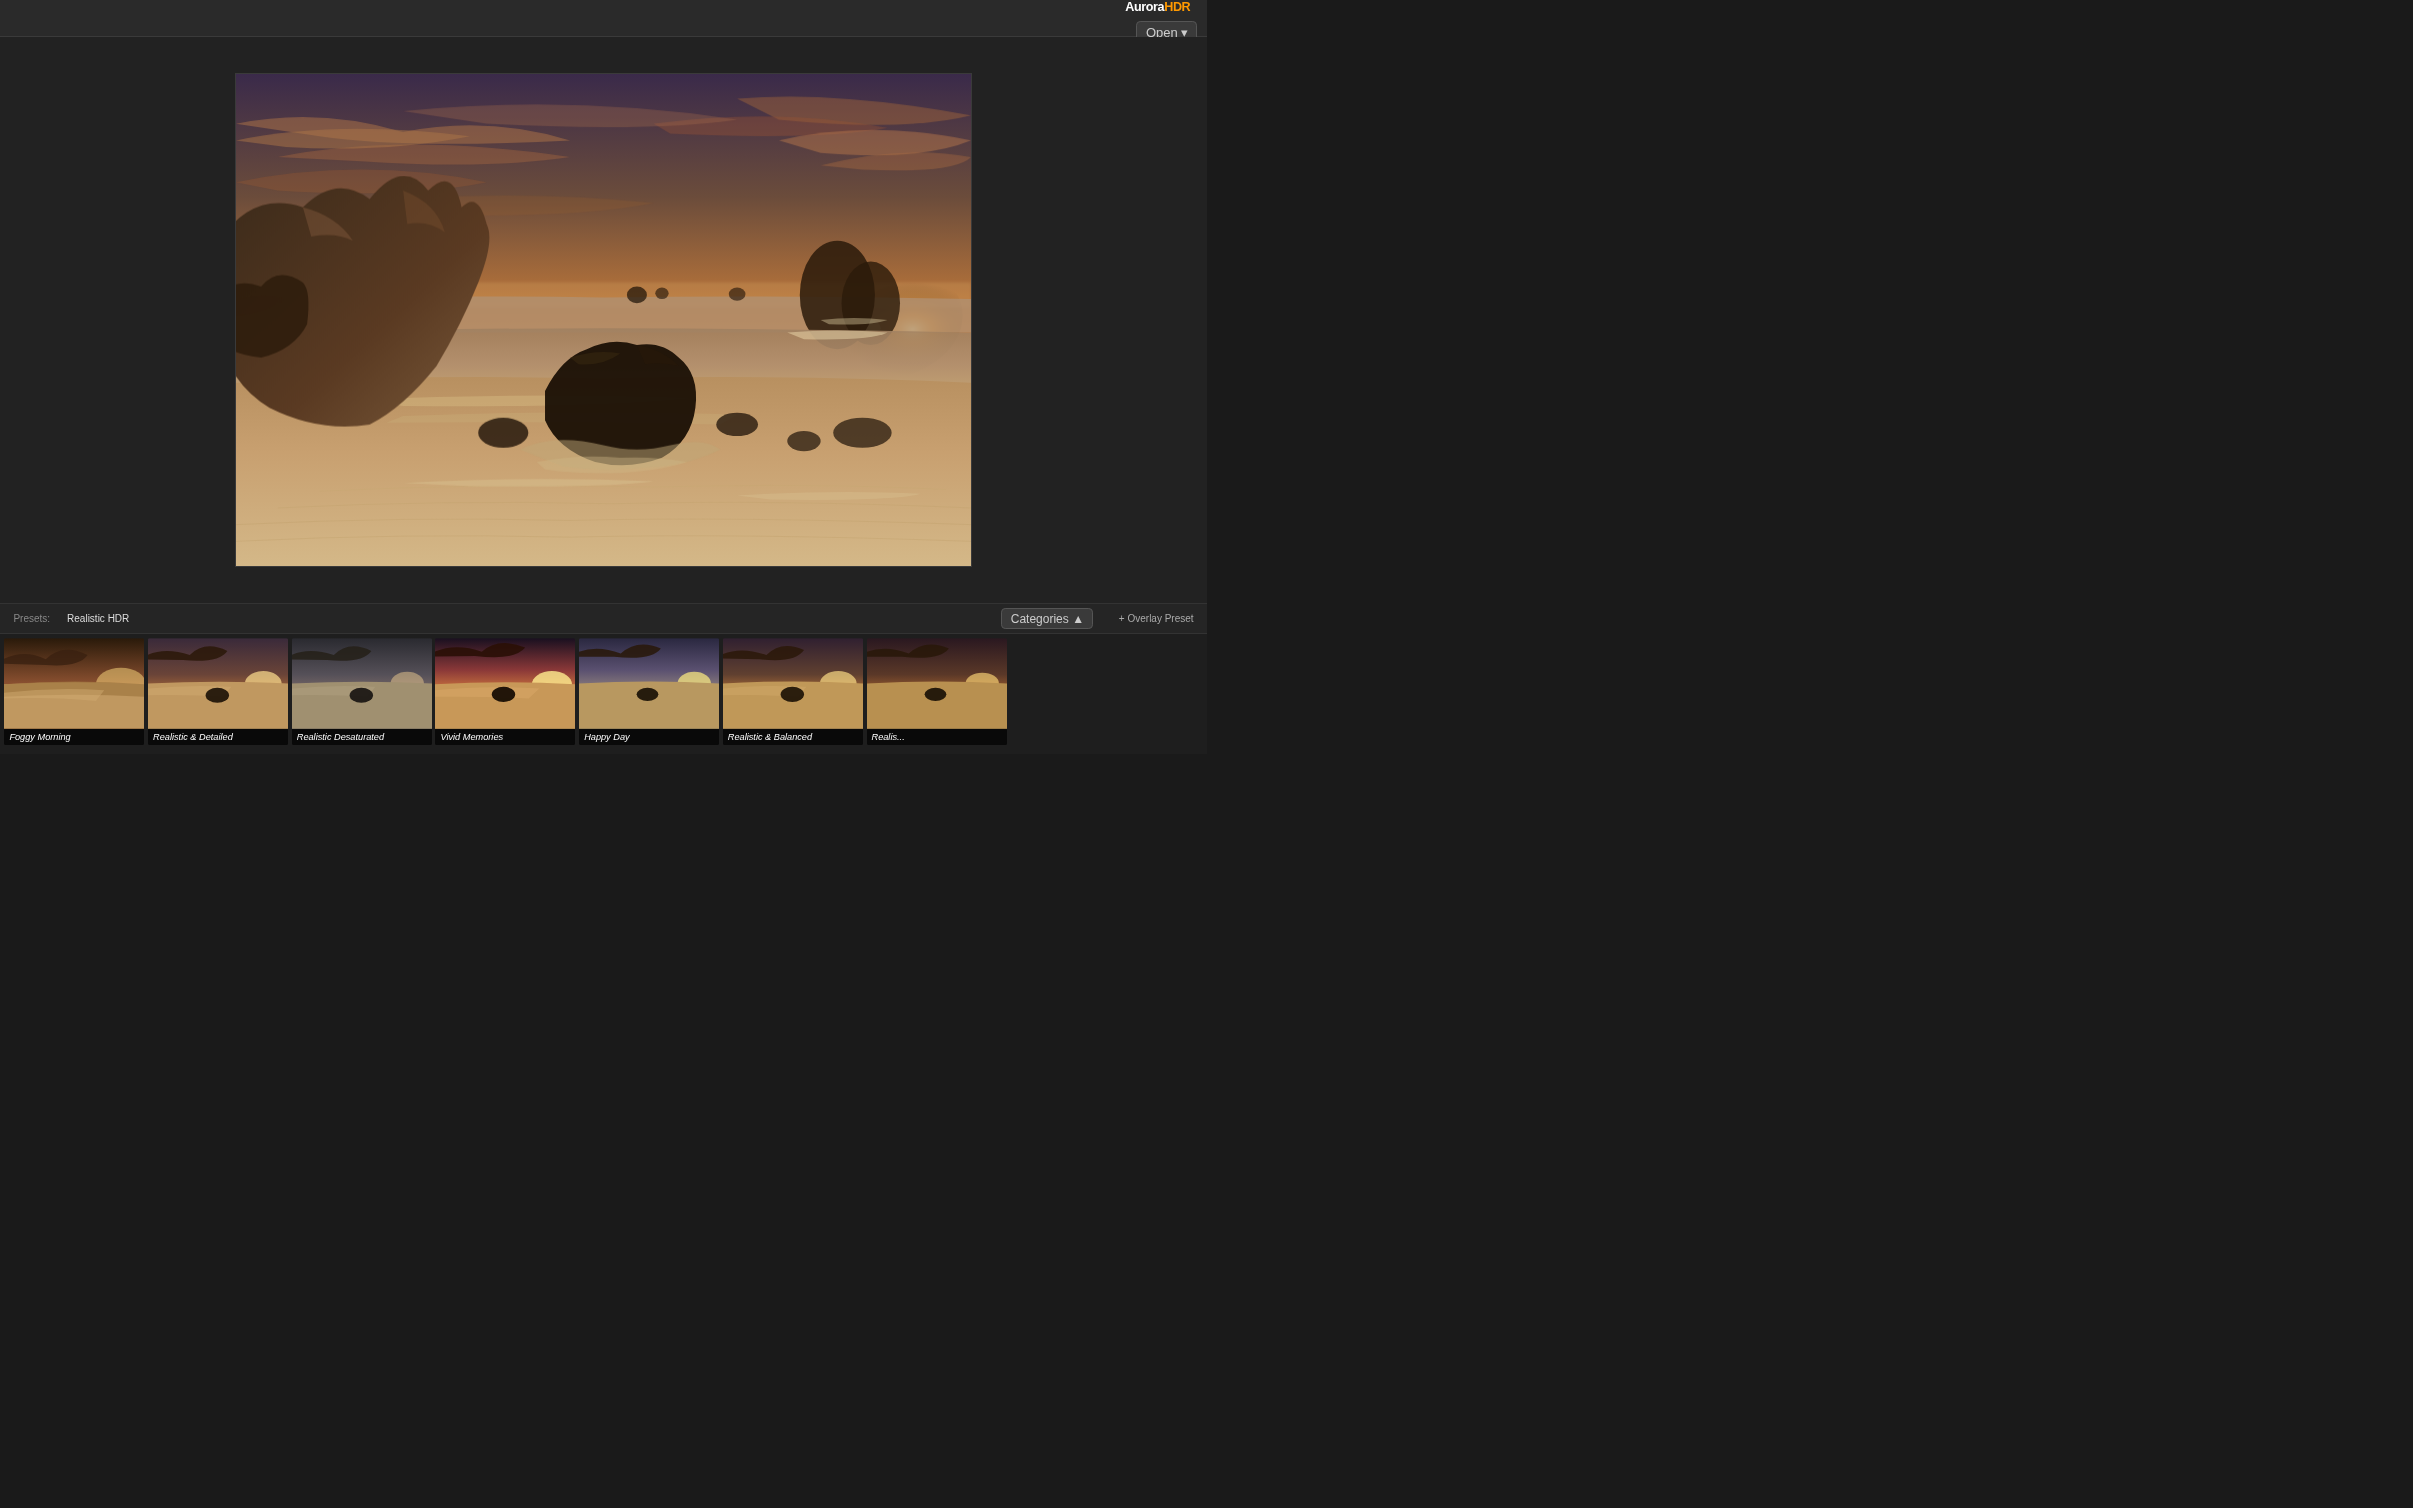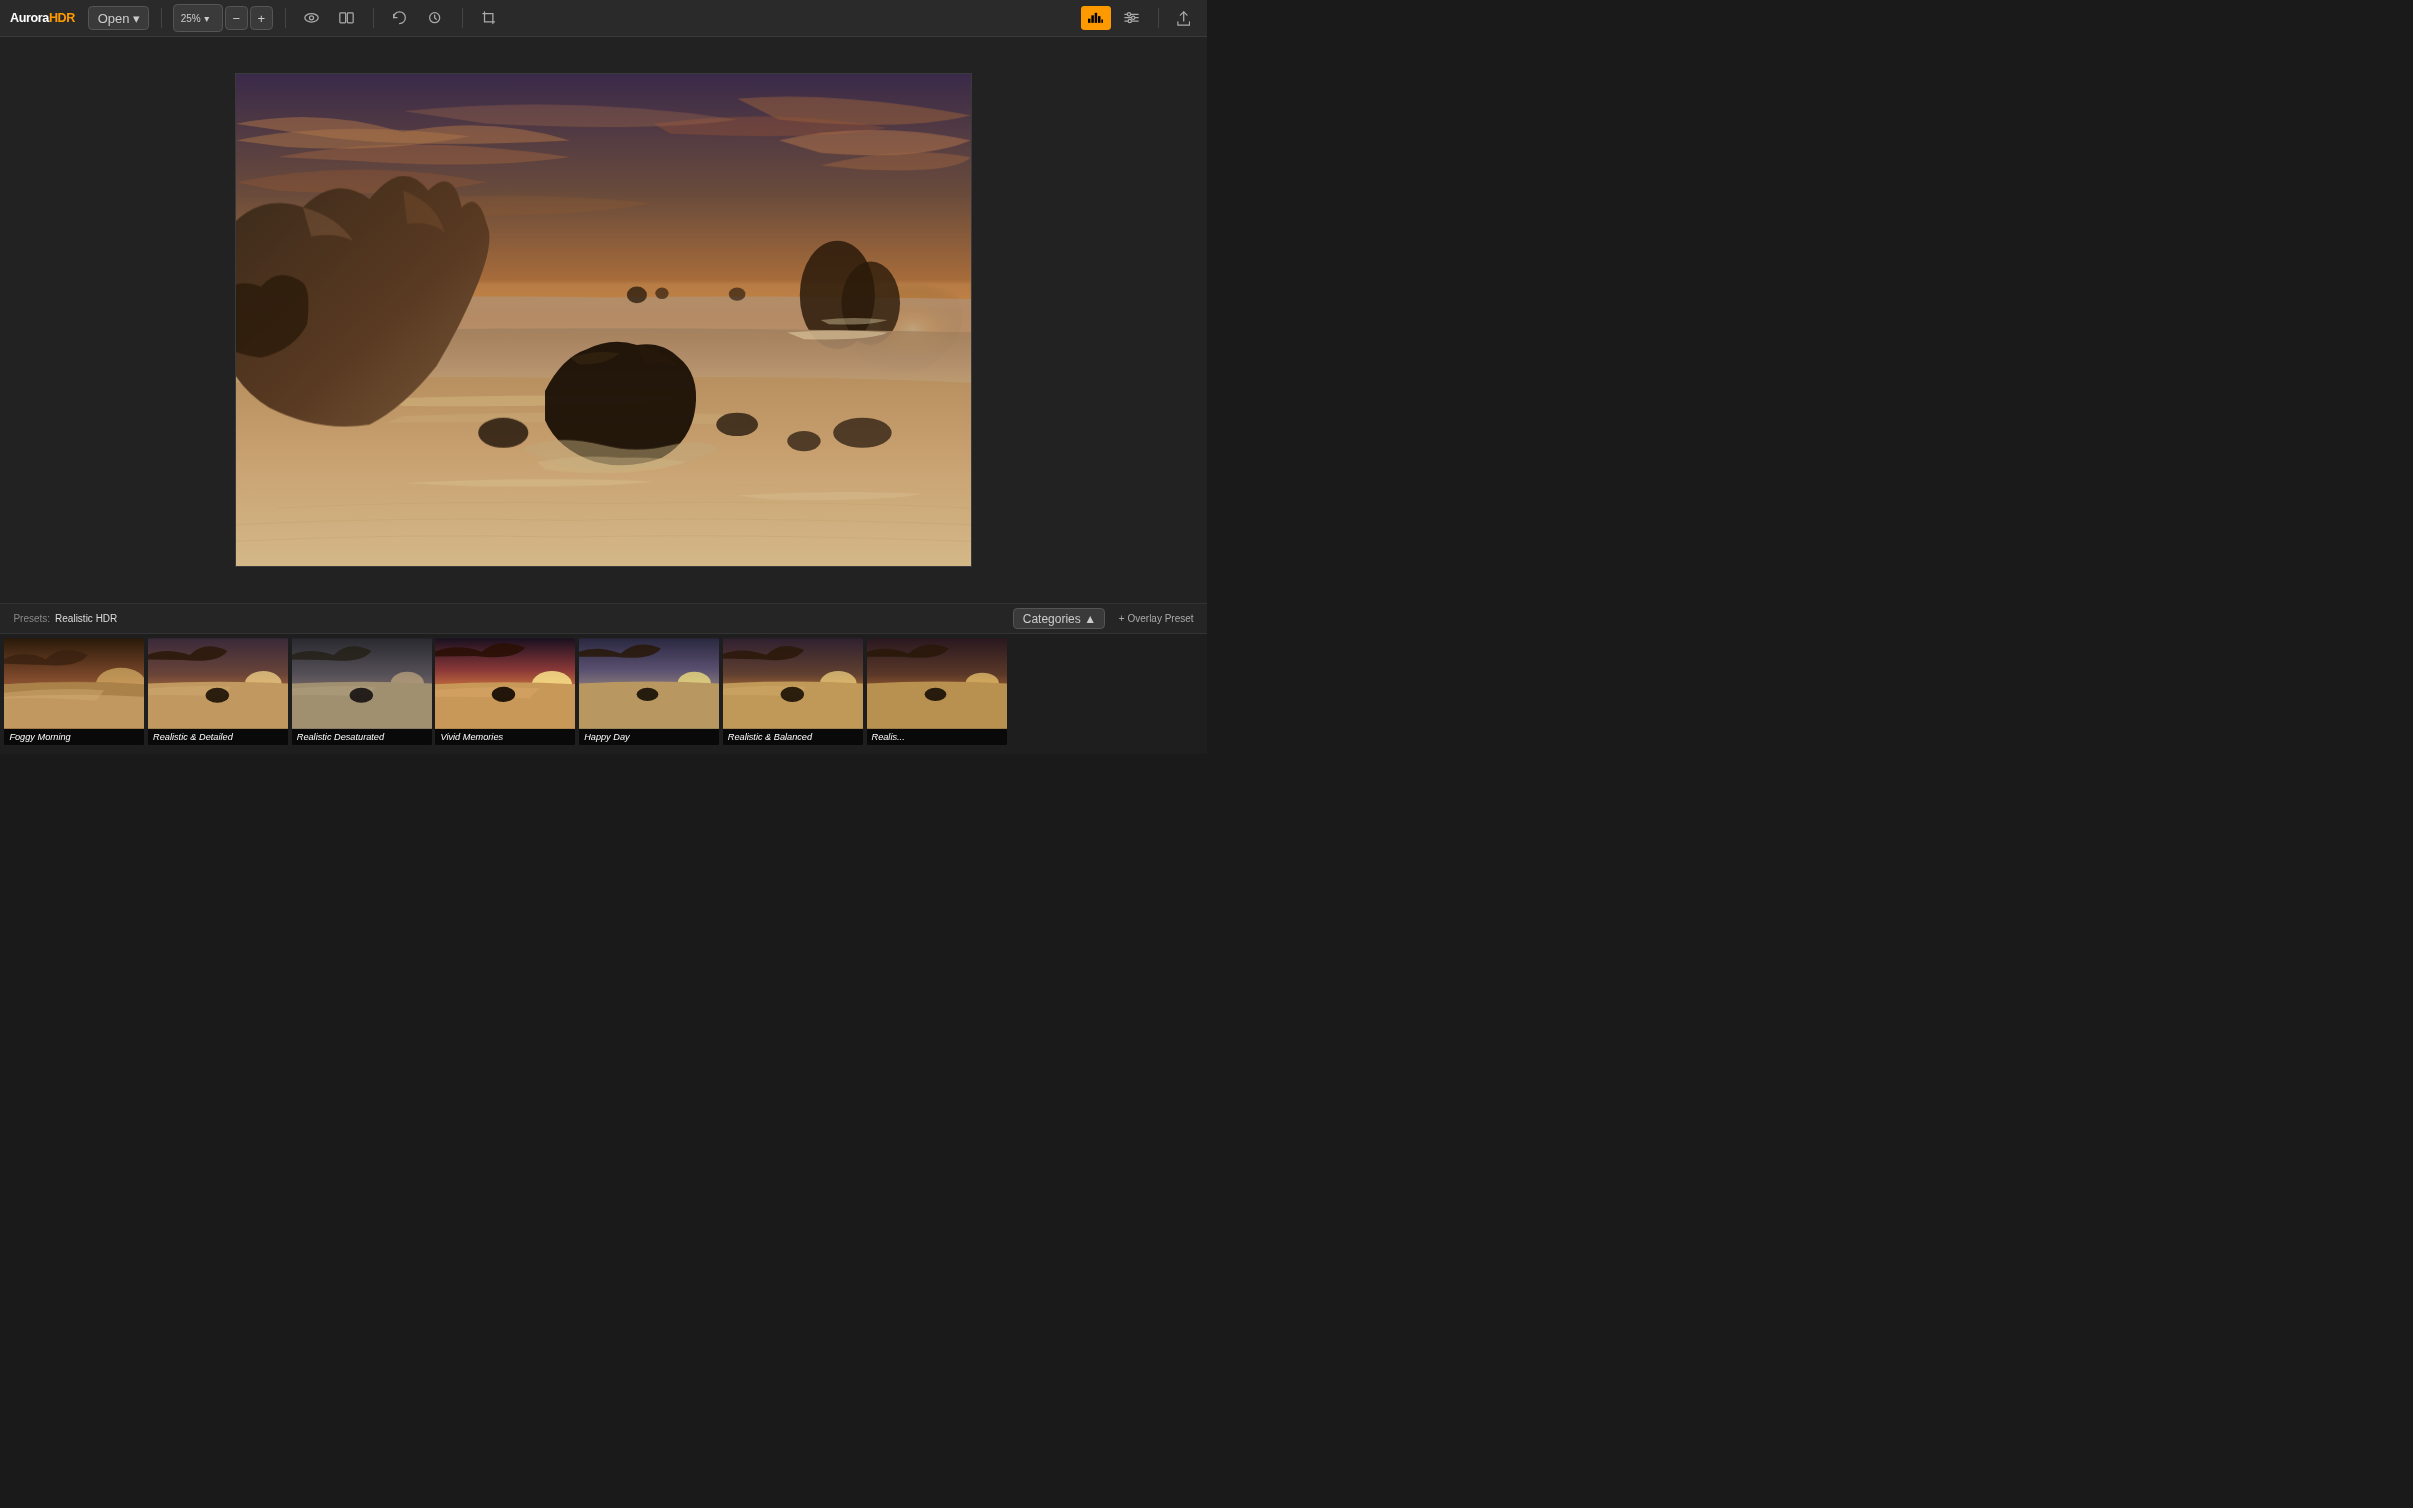--- a/index.html
+++ b/index.html
@@ -10,24 +10,25 @@
       height: 754px;
       overflow: hidden;
       color: #ccc;
     }
 
     
     #toolbar {
       height: 37px;
       background: #2a2a2a;
       display: flex;
-      align-items: center;
+      align-items: flex-end;
       padding: 0 10px;
       gap: 6.7px;
       border-bottom: 0.8px solid #3a3a3a;
+      flex-direction: column;
     }
     .app-logo {
       font-size: 12.6px;
       font-weight: 700;
       color: #fff;
       margin-right: 6.7px;
       letter-spacing: -0.4px;
     }
     .app-logo span { color: #f90; }
     .toolbar-btn {
@@ -116,20 +117,21 @@
     }
 
     #presets-header {
       height: 30px;
       display: flex;
       align-items: center;
       padding: 0 13.4px;
       background: #252525;
       border-bottom: 0.8px solid #333;
       flex-shrink: 0;
+      gap: 12px;
     }
 
     .presets-label {
       font-size: 10px;
       color: #888;
       margin-right: 5px;
     }
     .presets-name {
       font-size: 10px;
       color: #ddd;

